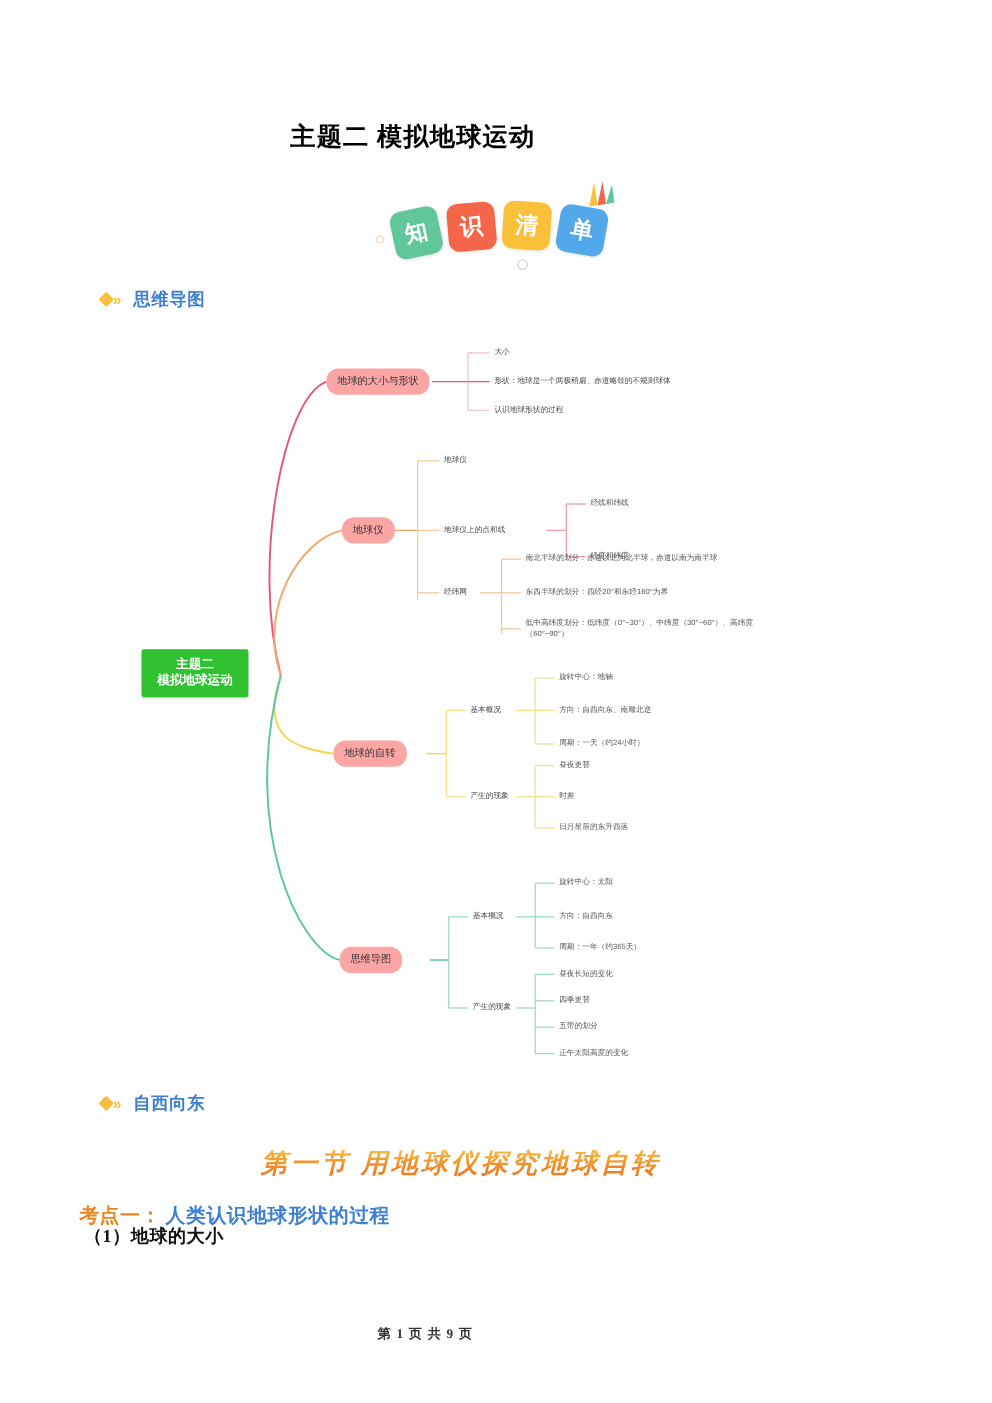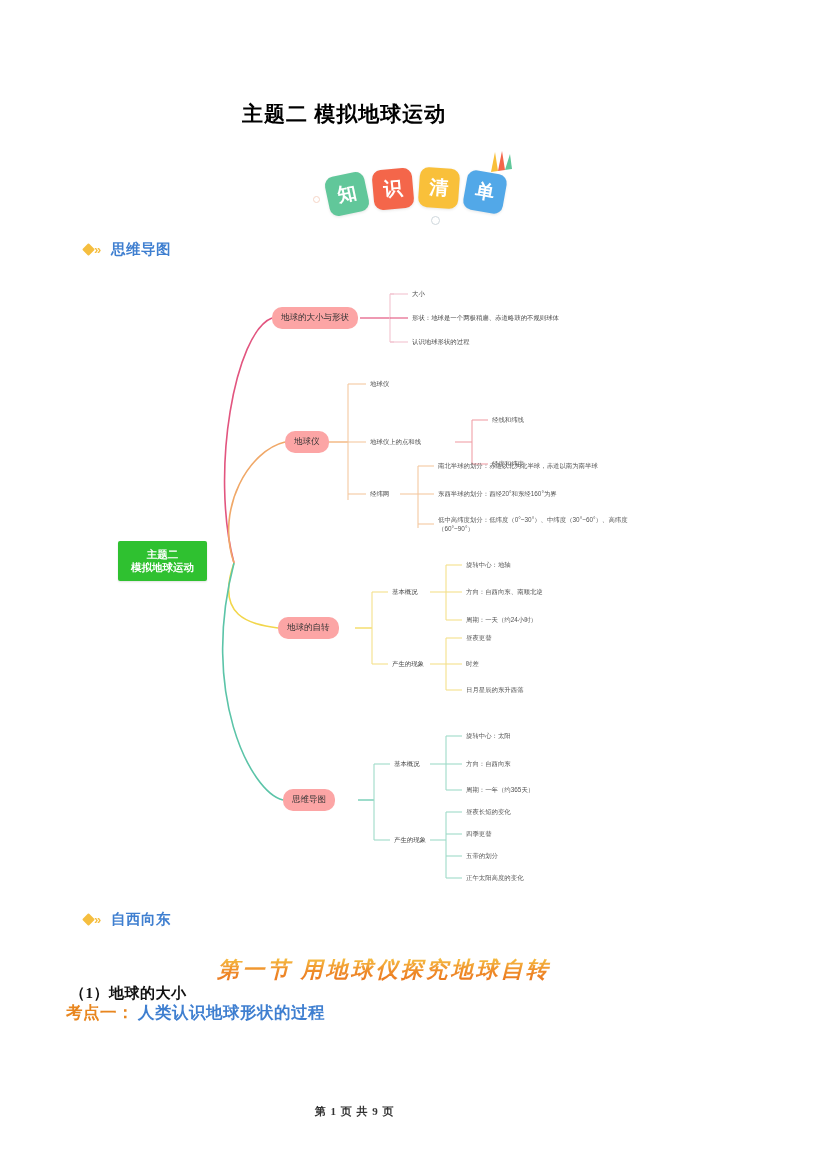--- a/index.html
+++ b/index.html
@@ -191,21 +191,21 @@
     font-family: "Liberation Serif", "DejaVu Serif", serif;
     font-size: 16.5px;
     font-weight: bold;
     letter-spacing: 0.5px;
   }
   .kaodian .kd-label { color: #e8861f; }
   .kaodian .kd-text  { color: #3f7fd0; margin-left: 4px; }
 
   .subpoint {
     position: absolute;
-    left: 70px; top: 984px;
+    left: 70px; top: 1021px;
     font-family: "Liberation Serif", "DejaVu Serif", serif;
     font-size: 15px;
     font-weight: bold;
     color: #111111;
     letter-spacing: 0.5px;
   }
 
   
   .footer {
     position: absolute;

